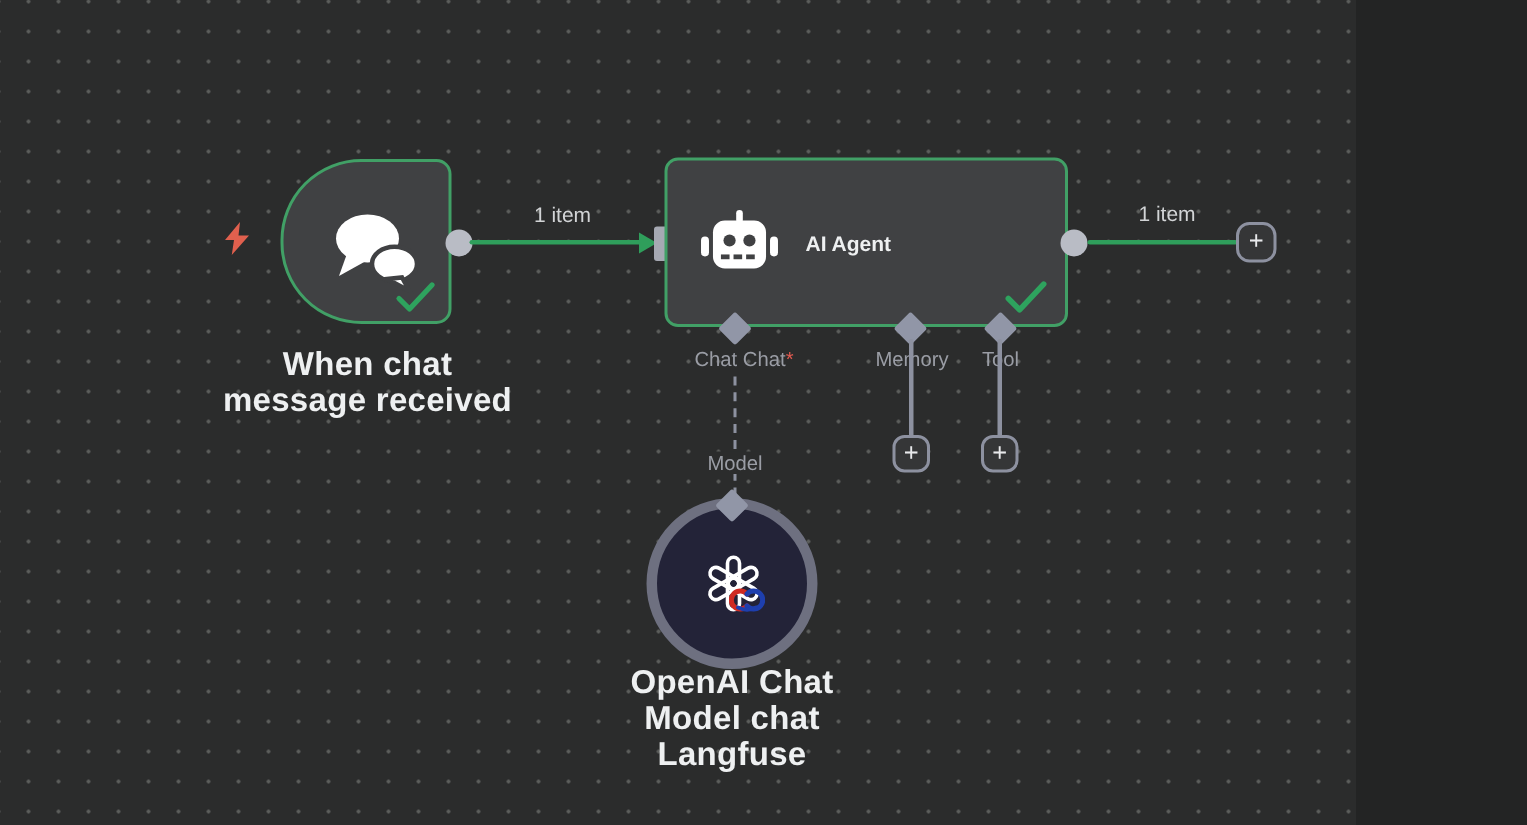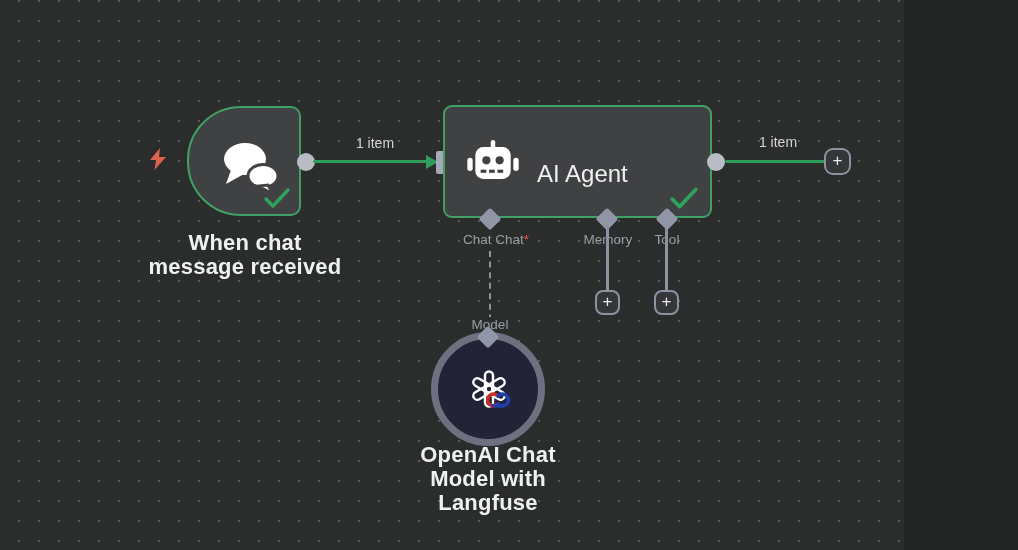--- a/index.html
+++ b/index.html
@@ -21,21 +21,21 @@
   .out-circle{position:absolute;width:18px;height:18px;border-radius:50%;background:#b9bcc5;}
   .in-bar{position:absolute;width:9px;height:23px;border-radius:2px;background:#a6a9b3;}
   .diamond{position:absolute;width:16px;height:16px;background:#9196a7;border-radius:2px;transform:rotate(45deg);}
   
   .edge-h{position:absolute;height:3px;background:#2f9e5b;border-radius:2px;}
   .edge-arrow{position:absolute;width:0;height:0;border-top:7px solid transparent;border-bottom:7px solid transparent;border-left:12px solid #2f9e5b;}
   .edge-v{position:absolute;width:3px;background:#8d91a0;border-radius:2px;}
   .edge-dash{position:absolute;width:0;border-left:2px dashed #8d91a0;}
   
   .node-label{position:absolute;color:#eef0f1;font-size:22px;font-weight:bold;text-align:center;line-height:24px;letter-spacing:.2px;}
-  .agent-title{position:absolute;left:92px;top:12px;height:100%;display:flex;align-items:center;color:#eef0f1;font-size:24px;font-weight:normal;}
+  .agent-title{position:absolute;left:92px;top:0;height:100%;display:flex;align-items:center;color:#eef0f1;font-size:14px;font-weight:bold;}
   .sub-label{position:absolute;color:#9a9da5;font-size:13.5px;text-align:center;white-space:nowrap;}
   .req{color:#e05a50;}
   .item-label{position:absolute;color:#d2d4d6;font-size:14px;text-align:center;width:70px;}
   
   .plus-btn{position:absolute;width:25px;height:25px;border:2px solid #8d91a0;border-radius:8px;background:#353637;
     box-sizing:border-box;color:#e8e9eb;font-size:17px;line-height:20px;text-align:center;cursor:pointer;}
   #out-plus{width:27px;height:27px;line-height:22px;border-radius:9px;}
   .model-label{background:#2b2c2c;padding:0 4px;}
   .chk{position:absolute;}
 </style>
@@ -91,21 +91,21 @@
   <div class="diamond" style="left:599px;top:211px"></div>
   <div class="diamond" style="left:659px;top:211px"></div>
 
   <div class="sub-label" style="left:438px;top:232px;width:116px">
     <span>Chat Chat</span><span class="req">*</span>
   </div>
   <div class="sub-label" style="left:578px;top:232px;width:60px">Memory</div>
   <div class="sub-label" style="left:648px;top:232px;width:38px">Tool</div>
 
   <div class="edge-dash" style="left:489px;top:251px;height:80px"></div>
-  <div class="sub-label" style="left:455px;top:317px;width:70px">
+  <div class="sub-label" style="left:455px;top:301px;width:70px">
     <span class="model-label">Model</span>
   </div>
 
   <div class="edge-v" style="left:606px;top:226px;height:65px"></div>
   <div class="edge-v" style="left:665px;top:226px;height:65px"></div>
   <div class="plus-btn" style="left:595px;top:290px">+</div>
   <div class="plus-btn" style="left:654px;top:290px">+</div>
 
   <div id="openai-node" class="node"></div>
   <div class="diamond" style="left:480px;top:329px"></div>
@@ -123,15 +123,15 @@
     <path d="M12 5 A6 6 0 1 0 12 13" fill="none" stroke="#cf2a22" stroke-width="3.4" stroke-linecap="round"></path>
     <path d="M12 5 A6 6 0 1 1 12 13" fill="none" stroke="#1e3fae" stroke-width="3.4" stroke-linecap="round"></path>
     <path d="M6 14 Q12 17 18 14" fill="none" stroke="#1e3fae" stroke-width="2.6" stroke-linecap="round"></path>
   </svg>
 
   <div class="edge-h" style="left:725px;top:160px;width:100px"></div>
   <div class="item-label" style="left:743px;top:134px">1 item</div>
   <div id="out-plus" class="plus-btn" style="left:824px;top:148px">+</div>
 
   <div class="node-label" style="left:145px;top:231px;width:200px">When chat message received</div>
-  <div class="node-label" style="left:388px;top:443px;width:200px">OpenAI Chat Model with Langfuse</div>
+  <div class="node-label" style="left:388px;top:443px;width:200px">OpenAI Chat Model chat Langfuse</div>
 
 </div>
 
 </body></html>

